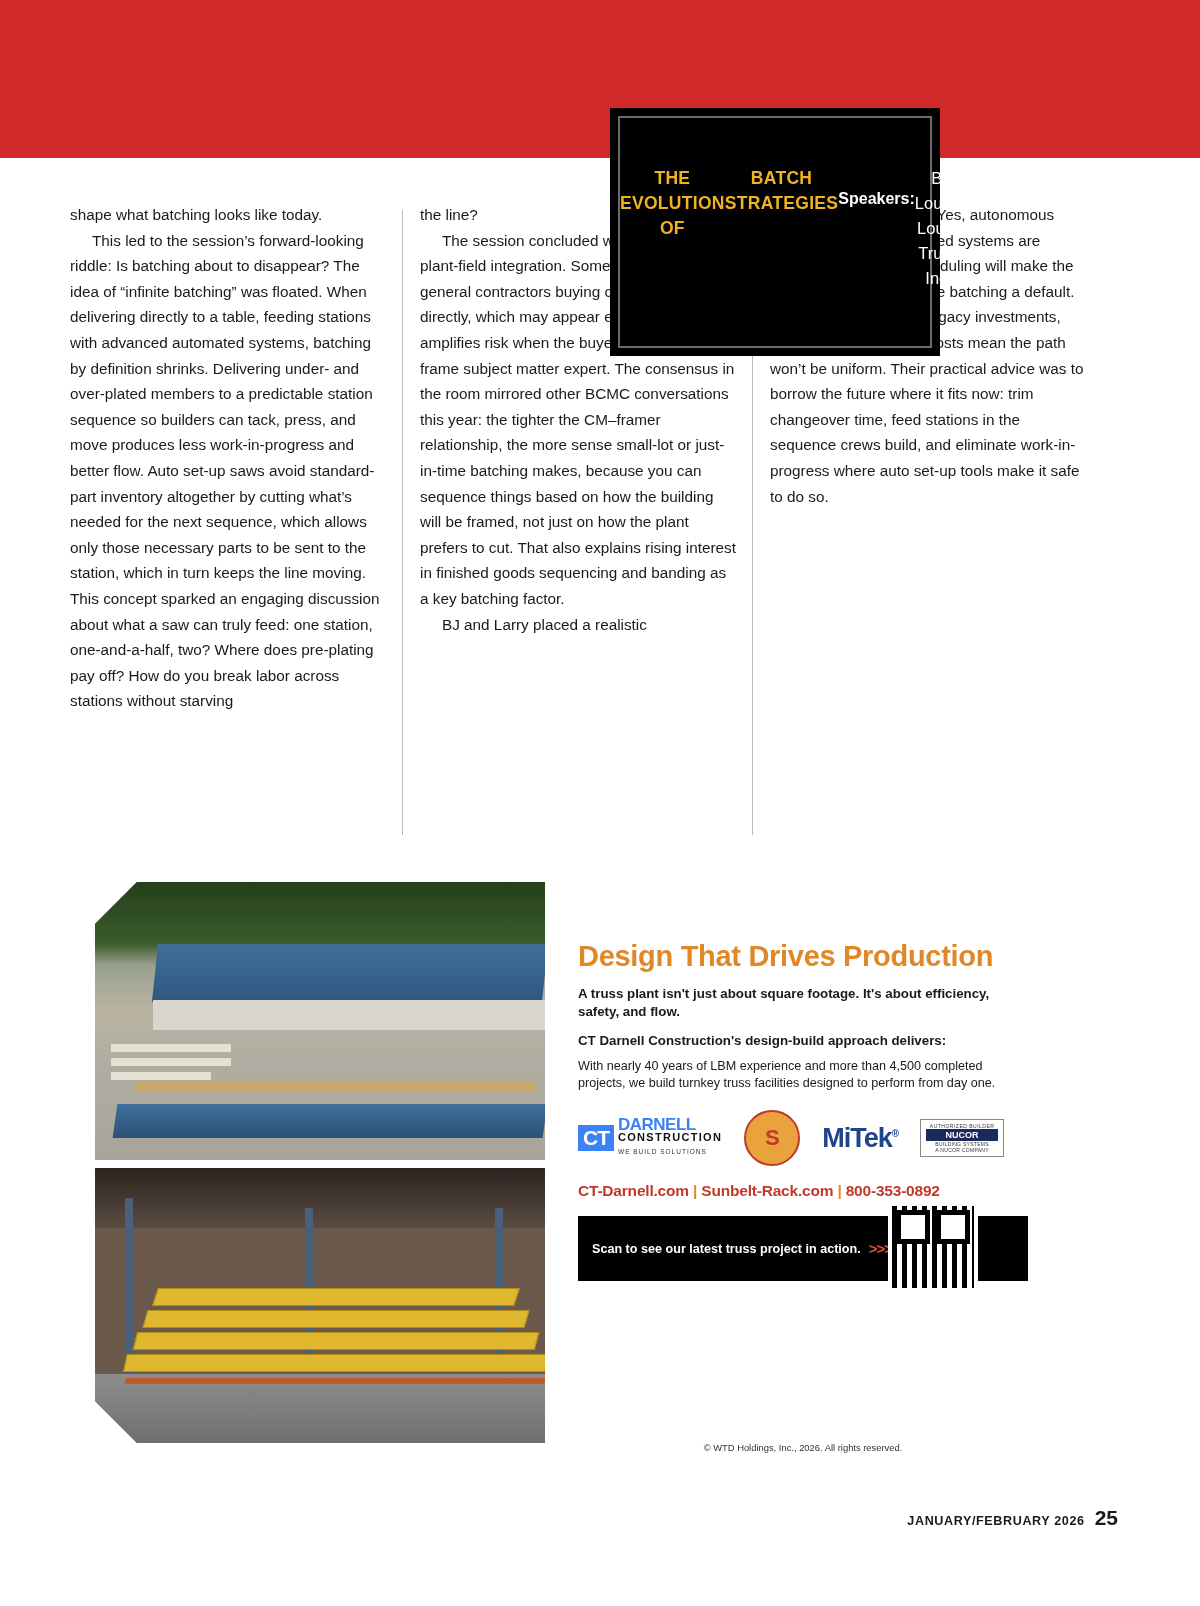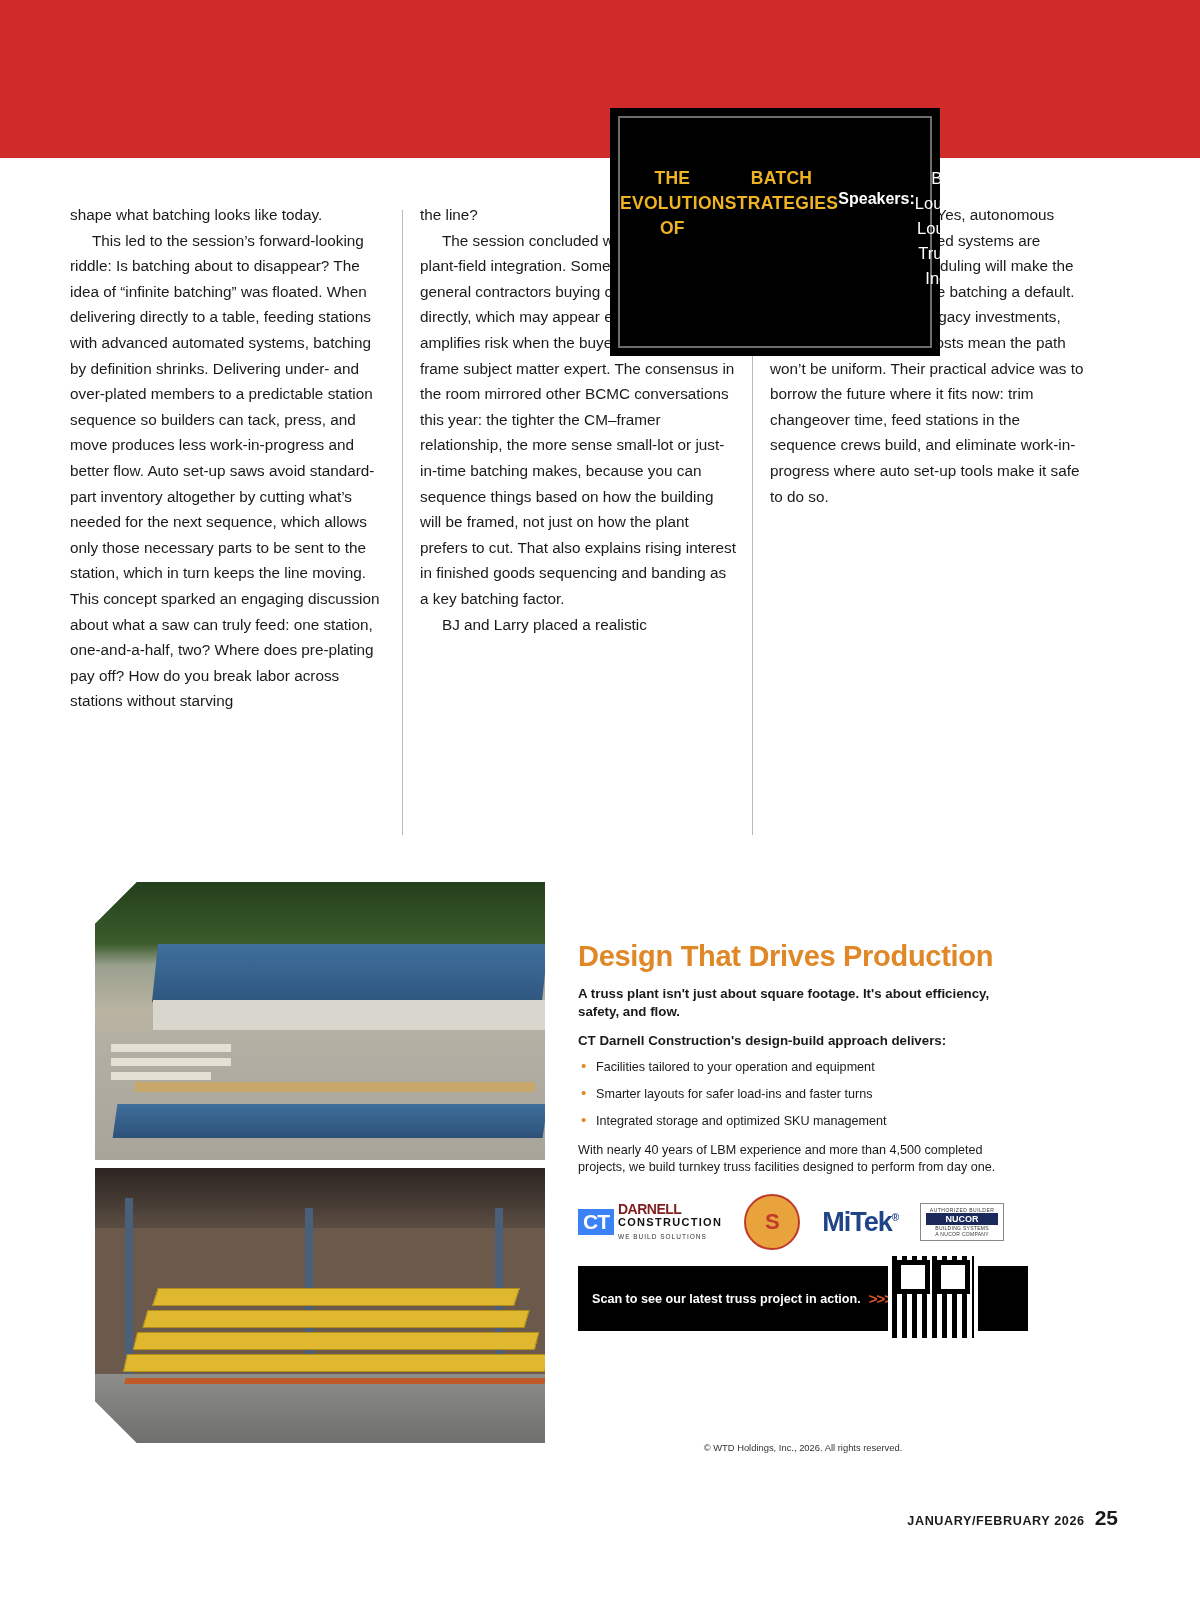--- a/index.html
+++ b/index.html
@@ -116,21 +116,21 @@
   .ad-body { font-size:12.6px; color:#1a1a1a; line-height:17px; margin:0 0 18px 0; }
   .logos { display:flex; align-items:center; gap:22px; margin-bottom:16px; }
   .logo-ct {
     display:flex; align-items:center; gap:4px;
   }
   .logo-ct .ct {
     background:#3b82f6; color:#fff; font-weight:bold; font-size:21px;
     padding:1px 5px; letter-spacing:-1px;
   }
   .logo-ct .names { line-height:11px; }
-  .logo-ct .n1 { font-weight:bold; font-size:14px; letter-spacing:-.5px; color:#7f1d1d; }
+  .logo-ct .n1 { font-weight:bold; font-size:17px; letter-spacing:-.5px; color:#3b82f6; }
   .logo-ct .n2 { font-weight:bold; font-size:11px; letter-spacing:1.3px; color:#111; }
   .logo-ct .n3 { font-size:6.5px; letter-spacing:1px; color:#333; }
   .logo-sunbelt {
     width:52px; height:52px; border-radius:50%; background:#e8a33d;
     border:2px solid #c0392b; display:flex; align-items:center; justify-content:center;
     color:#c0392b; font-weight:bold; font-size:9px; text-align:center; line-height:9px;
     flex-direction:column;
   }
   .logo-sunbelt .s { font-size:22px; line-height:20px; }
   .logo-mitek { font-weight:bold; font-size:27px; color:#20448a; letter-spacing:-1px; }
@@ -234,25 +234,20 @@
   <div class="pb-table" style="left:50px; top:142px; width:380px; height:16px; transform:skewX(-16deg);"></div>
   <div class="pb-table" style="left:40px; top:164px; width:400px; height:16px; transform:skewX(-14deg);"></div>
   <div class="pb-table" style="left:30px; top:186px; width:420px; height:16px; transform:skewX(-12deg);"></div>
   <div class="pb-rail" style="left:30px; top:210px; width:420px; height:6px; transform:skewX(-10deg);"></div>
 </div>
 
 <div class="ad">
   <div class="ad-head">Design That Drives Production</div>
   <div class="ad-sub">A truss plant isn't just about square footage. It's about efficiency, safety, and flow.</div>
   <div class="ad-lead">CT Darnell Construction's design-build approach delivers:</div>
-  <ul class="ad-list">
-    <li>Facilities tailored to your operation and equipment</li>
-    <li>Smarter layouts for safer load-ins and faster turns</li>
-    <li>Integrated storage and optimized SKU management</li>
-  </ul>
   <div class="ad-body">With nearly 40 years of LBM experience and more than 4,500 completed projects, we build turnkey truss facilities designed to perform from day one.</div>
 
   <div class="logos">
     <div class="logo-ct">
       <span class="ct">CT</span>
       <span class="names">
         <span class="n1">DARNELL</span><br>
         <span class="n2">CONSTRUCTION</span><br>
         <span class="n3">WE BUILD SOLUTIONS</span>
       </span>
@@ -262,20 +257,27 @@
     </div>
     <div class="logo-mitek"><span>MiTek</span><sup>®</sup></div>
     <div class="logo-nucor">
       <div class="top">AUTHORIZED BUILDER</div>
       <div class="mid">NUCOR</div>
       <div class="bot">BUILDING SYSTEMS</div>
       <div class="bot">A NUCOR COMPANY</div>
     </div>
   </div>
 
+  <div class="contact">
+    <span>CT-Darnell.com</span>
+    <span class="sep">|</span>
+    <span>Sunbelt-Rack.com</span>
+    <span class="sep">|</span>
+    <span>800-353-0892</span>
+  </div>
 
   <div class="scanbar">
     <span class="txt">Scan to see our latest truss project in action.</span>
     <span class="arrows">&gt;&gt;&gt;</span>
     <span class="qr"></span>
   </div>
 </div>
 
 <div class="copyright">© WTD Holdings, Inc., 2026.  All rights reserved.</div>
 

